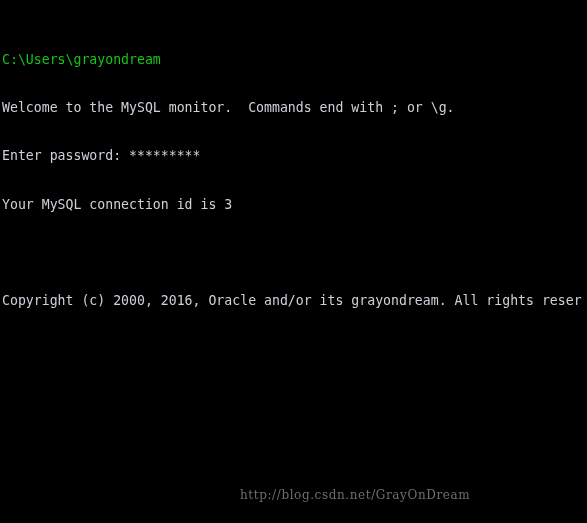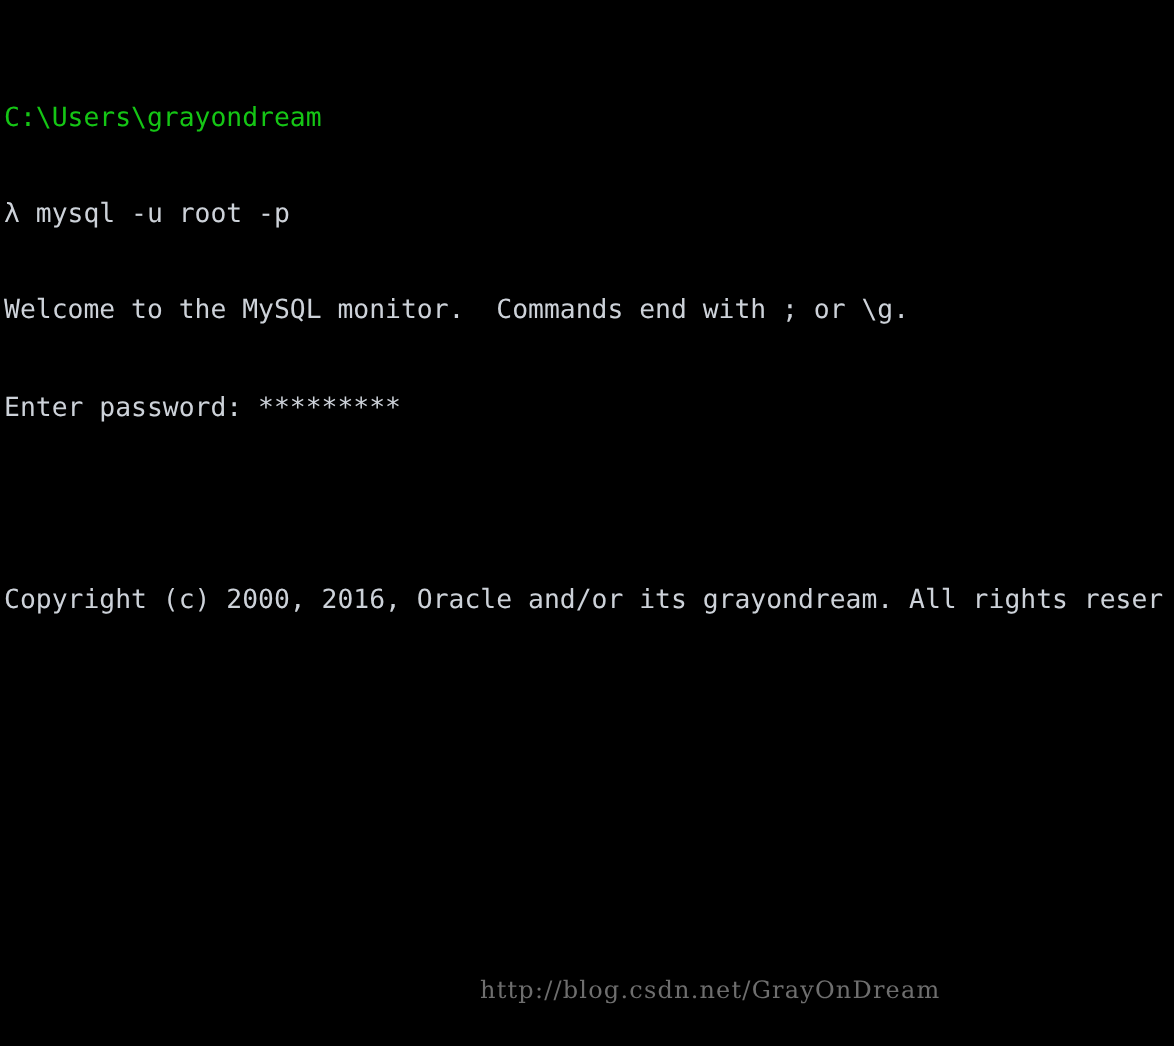--- a/index.html
+++ b/index.html
@@ -45,23 +45,23 @@
     pointer-events: none;
   }
 </style>
 </head>
 <body>
 
 <div id="terminal">
   <div id="screen">
 
     <span class="line c-green">C:\Users\grayondream</span>
-    <span class="line c-white">λ mysql -u root -p</span>
     <span class="line c-white">Welcome to the MySQL monitor.  Commands end with ; or \g.</span>
     <span class="line c-white">Enter password: *********</span>
+    <span class="line c-white">Your MySQL connection id is 3</span>
     <span class="line c-white"></span>
     <span class="line c-white">Copyright (c) 2000, 2016, Oracle and/or its grayondream. All rights reser</span>
     <span class="line c-white"></span>
     
     
     
     
     
     
     

